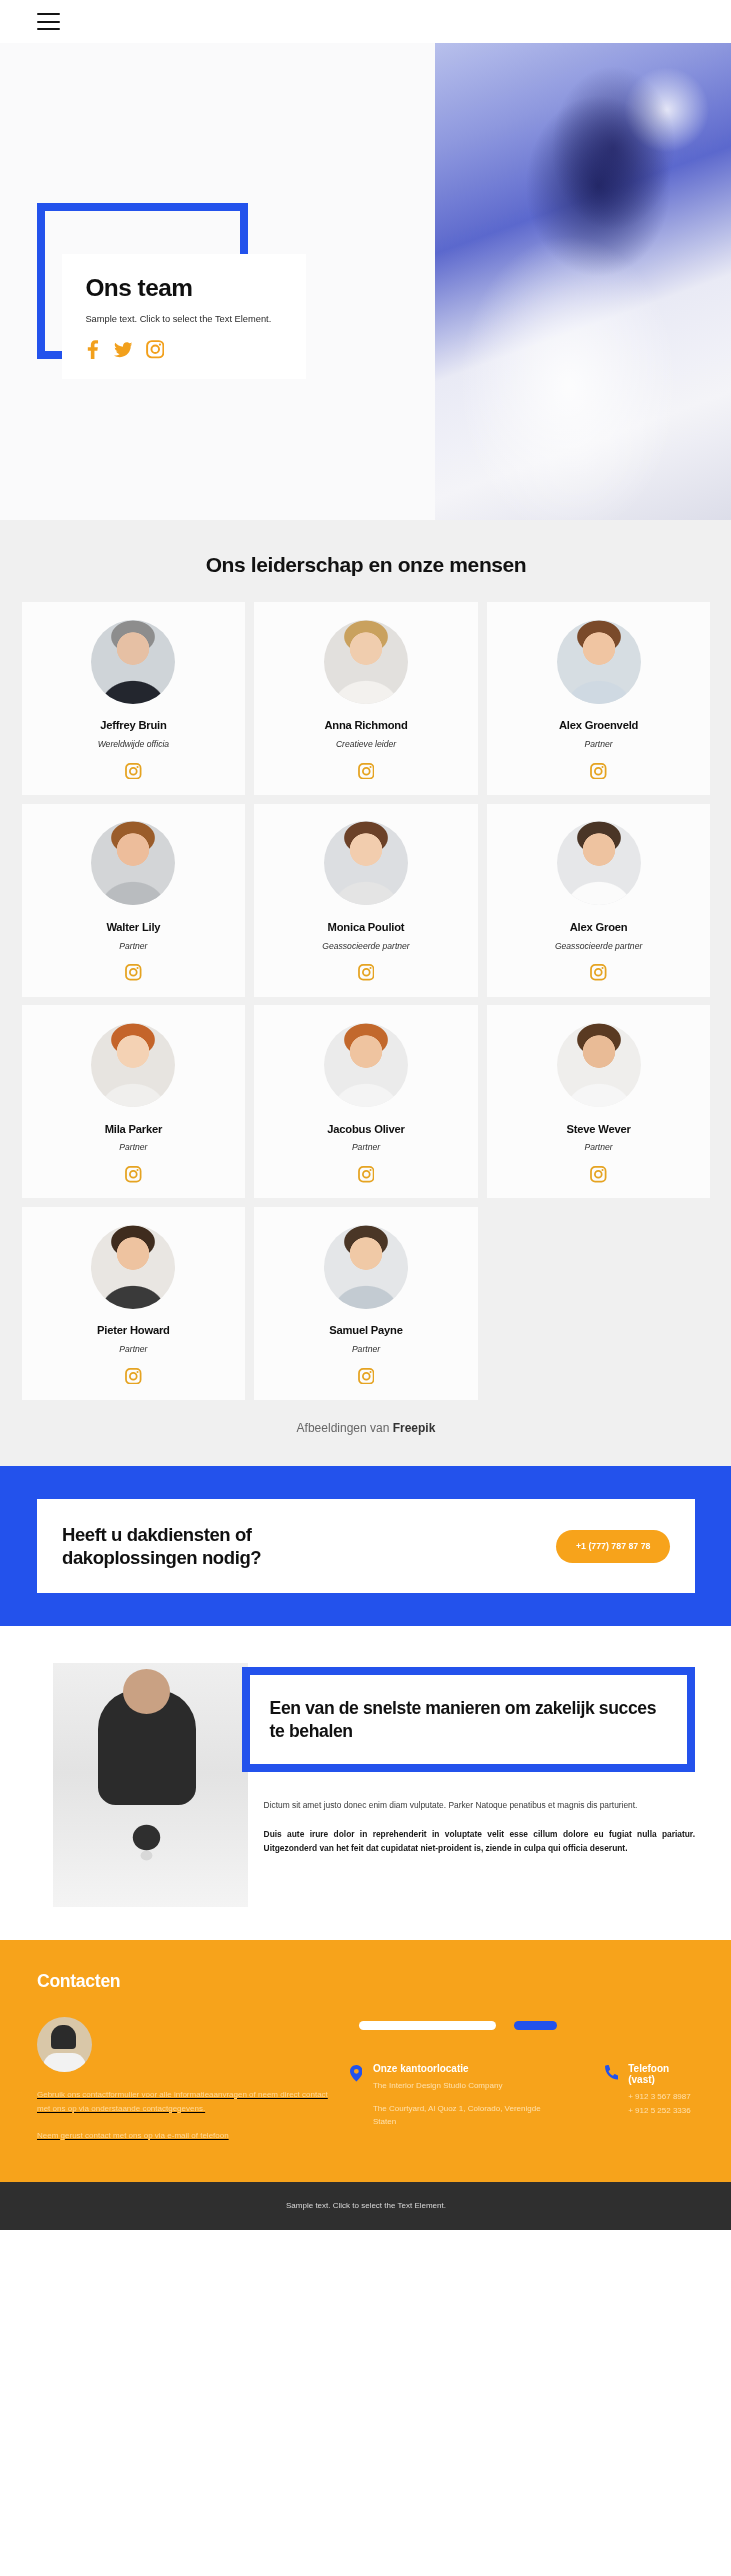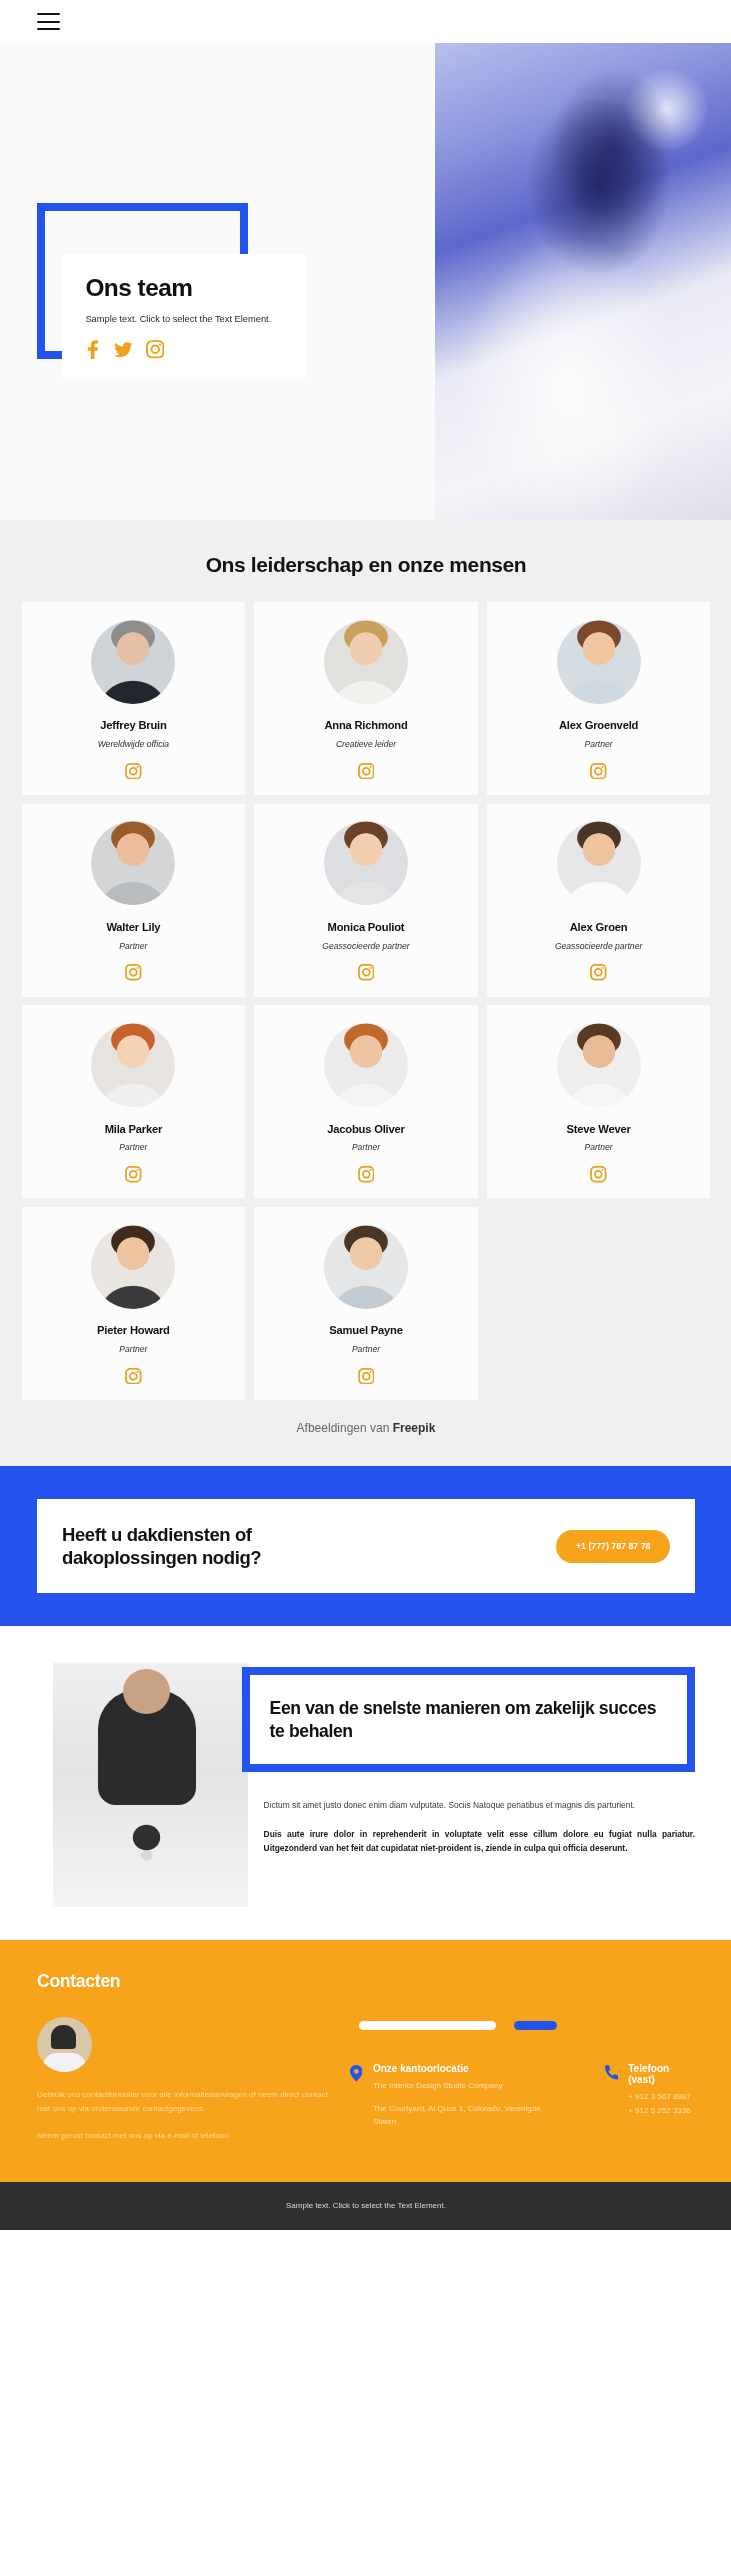--- a/index.html
+++ b/index.html
@@ -100,21 +100,21 @@
   }
   .feature-title { font-size:17.6px; font-weight:bold; line-height:1.3; color:#111; letter-spacing:-0.4px; }
   .feature-body { margin-top:27px; padding-left:7.8px; }
   .feature-p { font-size:8.4px; line-height:1.62; color:#3a3a3a; }
   .feature-p.bold { font-weight:bold; color:#1a1a1a; margin-top:15.6px; text-align:justify; }
 
   
   .contact { background:#f7a31b; padding:31px 37px 39px 37px; position:relative; }
   .contact h2 { font-size:17.6px; font-weight:bold; color:#ffffff; letter-spacing:-0.3px; }
   .contact-grid { display:flex; margin-top:25px; gap:19.5px; }
-  .contact-left { width:293px; }
+  .contact-left { width:293px;text-decoration:underline; }
   .contact-avatar {
     width:55px; height:55px; border-radius:50%; overflow:hidden;
     background:#d9c7a8; position:relative; border:0;
   }
   .contact-avatar:before {
     content:""; position:absolute; left:13.7px; top:7.8px; width:25px; height:23.4px;
     background:#2b2b2b; border-radius:11.7px 11.7px 3.9px 3.9px;
   }
   .contact-avatar:after {
     content:""; position:absolute; left:5.9px; bottom:0; width:43px; height:19.5px;
@@ -346,21 +346,21 @@
 </section>
 
 <section class="feature">
   <div class="feature-row">
     <div class="feature-photo"></div>
     <div class="feature-right">
       <div class="feature-box">
         <div class="feature-title">Een van de snelste manieren om zakelijk succes te behalen</div>
       </div>
       <div class="feature-body">
-        <p class="feature-p">Dictum sit amet justo donec enim diam vulputate. Sociis Natoque penatibus et magnis dis parturient.</p>
+        <p class="feature-p">Dictum sit amet justo donec enim diam vulputate. Parker Natoque penatibus et magnis dis parturient.</p>
         <p class="feature-p bold">Duis aute irure dolor in reprehenderit in voluptate velit esse cillum dolore eu fugiat nulla pariatur. Uitgezonderd van het feit dat cupidatat niet-proident is, ziende in culpa qui officia deserunt.</p>
       </div>
     </div>
   </div>
 </section>
 
 <section class="contact">
   <h2>Contacten</h2>
   <div class="contact-grid">
     <div class="contact-left">

